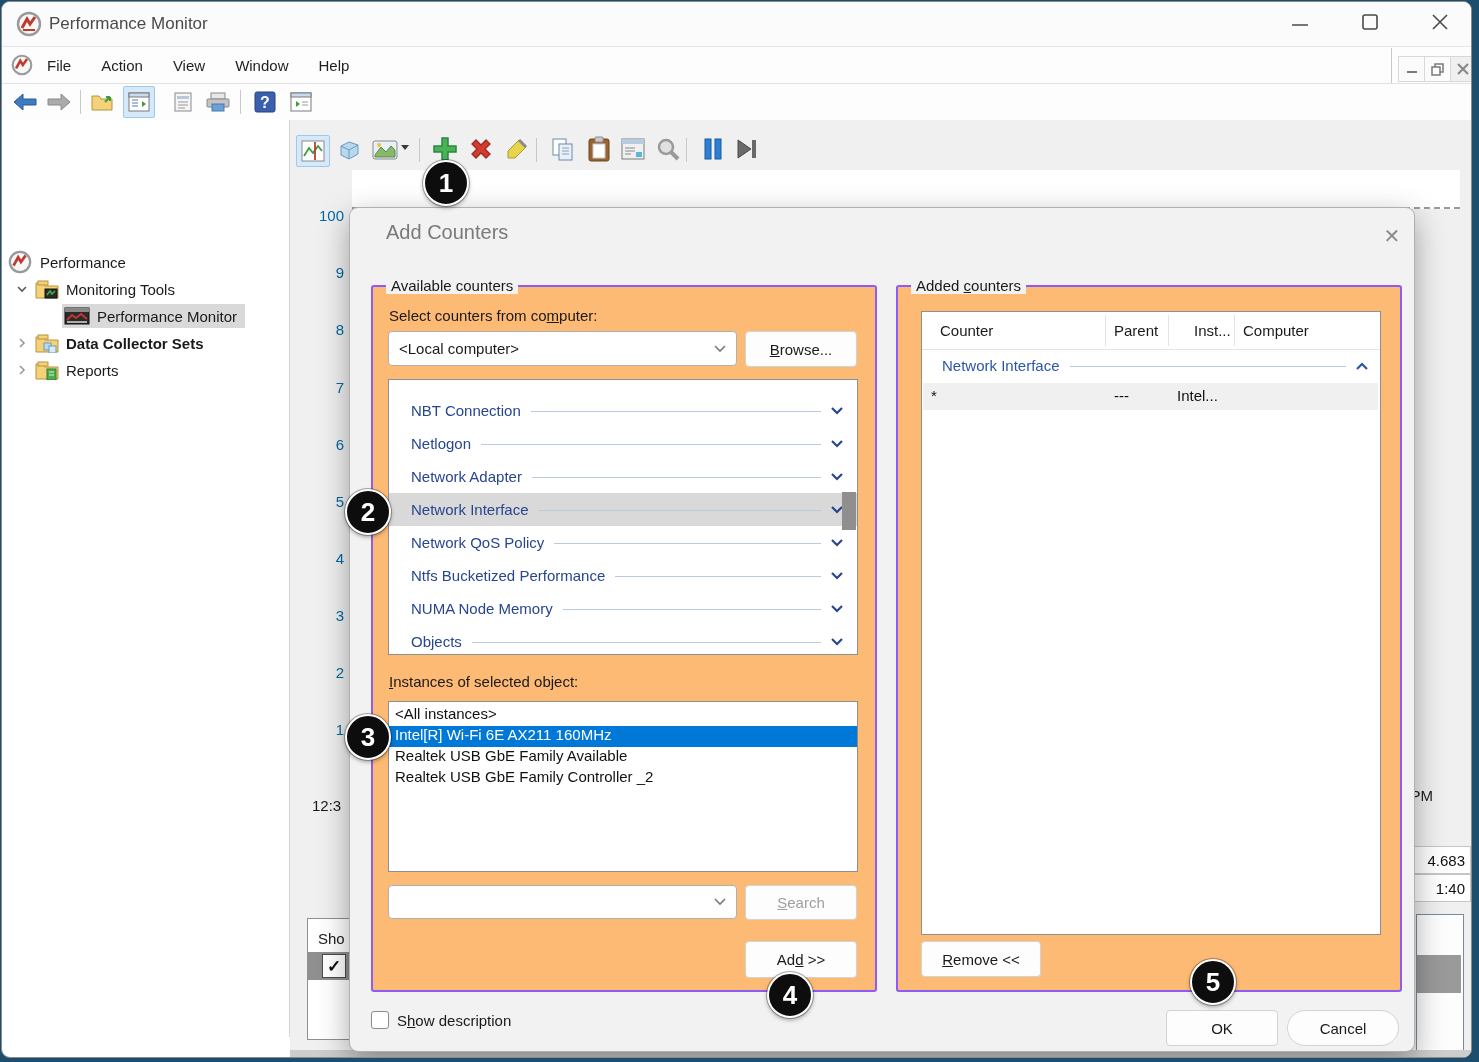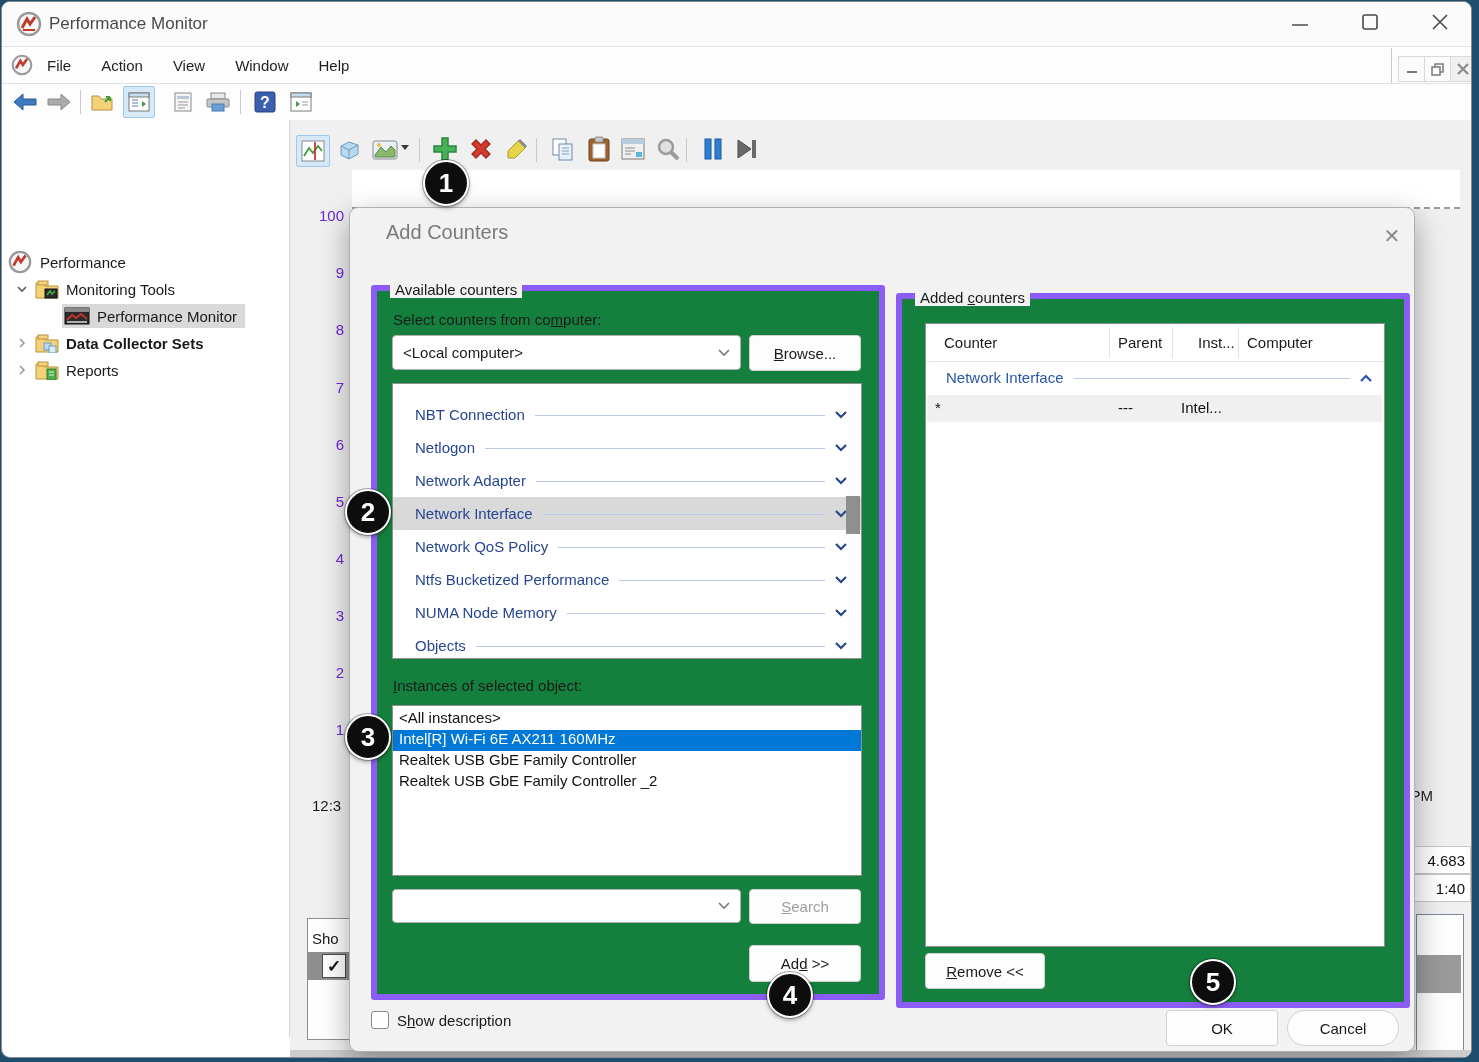--- a/index.html
+++ b/index.html
@@ -29,21 +29,21 @@
   .tbsel{background:#d6e9f8;border:1px solid #9fc9ec;border-radius:2px;}
   .vsep{position:absolute;width:1px;background:#c9c9c9;}
   
   .dialog{
     position:absolute;left:347px;top:205px;width:1064px;height:843px;
     background:#f2f2f2;border:1px solid #b0b0b0;border-radius:9px;
     box-shadow:0 10px 30px rgba(0,0,0,0.35);
   }
   .dlgtitle{position:absolute;left:36px;top:13px;font-size:20px;color:#7a7a7a;}
   .dlgclose{position:absolute;left:1028px;top:14px;font-size:20px;color:#8a8a8a;width:28px;height:28px;display:flex;align-items:center;justify-content:center;}
-  .groupbox{position:absolute;border:6px solid #8b5cf6;border-radius:3px;background:#15803d;}
+  .groupbox{position:absolute;border:2px solid #8b5cf6;border-radius:3px;background:#fdba74;}
   .grouplabel{position:absolute;top:-10px;left:13px;background:#f2f2f2;padding:0 5px;font-size:15px;color:#1a1a1a;white-space:nowrap;}
   .lbl{font-size:15px;color:#1a1a1a;white-space:nowrap;}
   .accel{text-decoration:underline;}
   .combo{position:absolute;background:#fff;border:1px solid #b0b0b0;border-radius:4px;display:flex;align-items:center;}
   .combo .val{font-size:15px;color:#1a1a1a;padding-left:10px;flex:1;}
   .btn{position:absolute;background:#fdfdfd;border:1px solid #d2d2d2;border-radius:4px;
        display:flex;align-items:center;justify-content:center;font-size:15px;color:#1a1a1a;}
   .btn.disabled{color:#9f9f9f;}
   .listbox{position:absolute;background:#fff;border:1px solid #8f8f8f;overflow:hidden;}
   .clist-row{height:33px;display:flex;align-items:center;padding:0 14px 0 22px;}
@@ -61,21 +61,21 @@
   .grp-row{position:absolute;display:flex;align-items:center;}
   .cellgray{position:absolute;background:#f0f0f0;}
   .cell{position:absolute;font-size:15px;color:#111;white-space:nowrap;}
   
   .badge{
     position:absolute;width:46px;height:46px;border-radius:50%;
     background:#0d0d0d;border:2px solid #fff;box-shadow:0 0 0 1px rgba(0,0,0,0.3), 0 2px 4px rgba(0,0,0,0.35);
     color:#fff;font-size:26px;font-weight:bold;display:flex;align-items:center;justify-content:center;
     box-sizing:border-box;
   }
-  .axis{position:absolute;font-size:15px;color:#6d28d9;text-align:right;width:40px;}
+  .axis{position:absolute;font-size:15px;color:#0369a1;text-align:right;width:40px;}
   .fragbox{position:absolute;background:#fff;border:1px solid #c6c6c6;font-size:15px;color:#111;
            display:flex;align-items:center;justify-content:flex-end;padding-right:5px;}
   .chkbox{width:16px;height:16px;background:#fff;border:1px solid #8a8a8a;border-radius:3px;display:inline-block;}
 </style>
 </head>
 <body>
 
 <div class="win">
 
   <div class="titlebar">
@@ -336,21 +336,21 @@
     <div class="axis" style="left:14px;top:487px;">3</div>
     <div class="axis" style="left:14px;top:544px;">2</div>
     <div class="axis" style="left:14px;top:601px;">1</div>
     <div class="abs lbl" style="left:22px;top:677px;">12:3</div>
 
     <div class="abs lbl" style="left:1108px;top:667px;">4 PM</div>
     <div class="fragbox" style="left:1104px;top:726px;width:70px;height:26px;">4.683</div>
     <div class="fragbox" style="left:1104px;top:754px;width:70px;height:26px;">1:40</div>
 
     <div class="abs" style="left:17px;top:798px;width:42px;height:120px;background:#fff;border:1px solid #8f8f8f;">
-      <span class="lbl" style="position:absolute;left:4px;top:11px;">Sho</span>
+      <span class="lbl" style="position:absolute;left:10px;top:11px;">Sho</span>
       <div class="abs" style="left:0;top:33px;width:42px;height:28px;background:#8f8f8f;">
         <div class="abs" style="left:14px;top:2px;width:22px;height:22px;background:#fff;border:1px solid #4a4a4a;display:flex;align-items:center;justify-content:center;font-weight:bold;font-size:17px;color:#111;">✓</div>
       </div>
     </div>
 
     <div class="abs" style="left:1126px;top:794px;width:46px;height:210px;background:#fdfdfd;border:1px solid #7a8a99;">
       <div class="abs" style="left:0px;top:40px;width:44px;height:38px;background:#9a9a9a;"></div>
     </div>
 
     <div class="abs" style="left:0px;top:930px;right:0;height:11px;background:#cdcdcd;"></div>
@@ -441,21 +441,21 @@
 
       <div class="listbox" style="left:15px;top:414px;width:468px;height:169px;">
         <div style="padding-top:3px;">
           <div class="inst-row">
               <span>&lt;All instances&gt;</span>
             </div>
           <div class="inst-row sel">
               <span>Intel[R] Wi-Fi 6E AX211 160MHz</span>
             </div>
           <div class="inst-row">
-              <span>Realtek USB GbE Family Controller</span>
+              <span>Realtek USB GbE Family Available</span>
             </div>
           <div class="inst-row">
               <span>Realtek USB GbE Family Controller _2</span>
             </div>
         </div>
       </div>
 
       <div class="combo" style="left:15px;top:598px;width:347px;height:32px;">
         <input class="val" style="border: none; outline: none; background: transparent; height: 26px;" value="">
         <svg width="12" height="8" style="margin-right:10px;">
@@ -464,21 +464,21 @@
       </div>
       <div class="btn disabled" style="left:372px;top:598px;width:110px;height:33px;">
           <span><span></span><span class="accel">S</span><span>earch</span></span>
         </div>
 
       <div class="btn" style="left:372px;top:654px;width:110px;height:35px;">
           <span><span>Ad</span><span class="accel">d</span><span> &gt;&gt;</span></span>
         </div>
     </div>
 
-    <div class="groupbox" style="left:546px;top:77px;width:502px;height:703px;margin-top:8px;">
+    <div class="groupbox" style="left:546px;top:77px;width:502px;height:703px;">
       <span class="grouplabel"><span>Added </span><span class="accel">c</span><span>ounters</span></span>
 
       <div class="tbl" style="left:23px;top:24px;width:458px;height:622px;">
         <div class="tblhead">
           <span class="th" style="left:18px;">Counter</span>
           <span class="th" style="left:192px;">Parent</span>
           <span class="th" style="left:272px;">Inst...</span>
           <span class="th" style="left:321px;">Computer</span>
           <span class="colsep" style="left:183px;"></span>
           <span class="colsep" style="left:246px;"></span>

